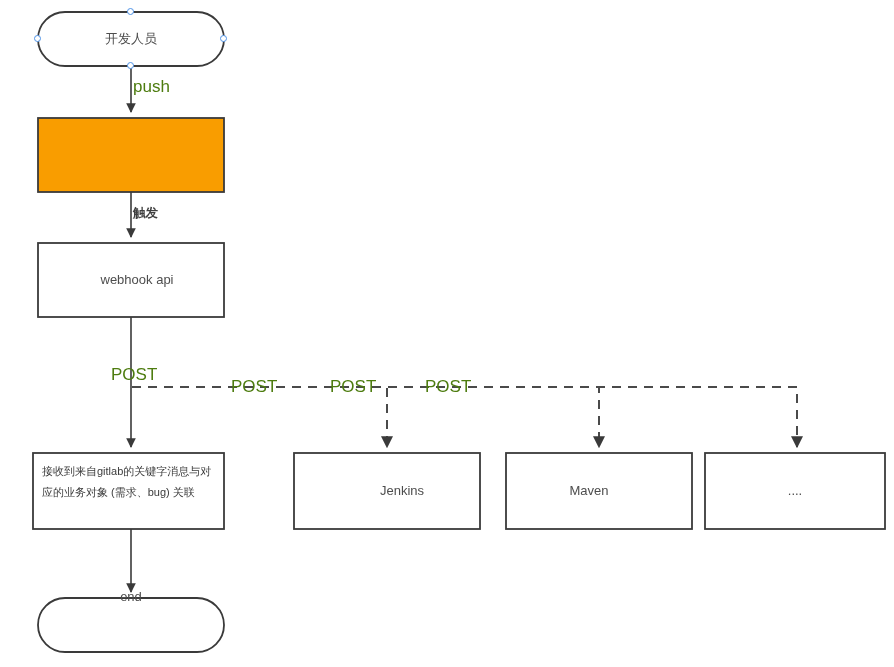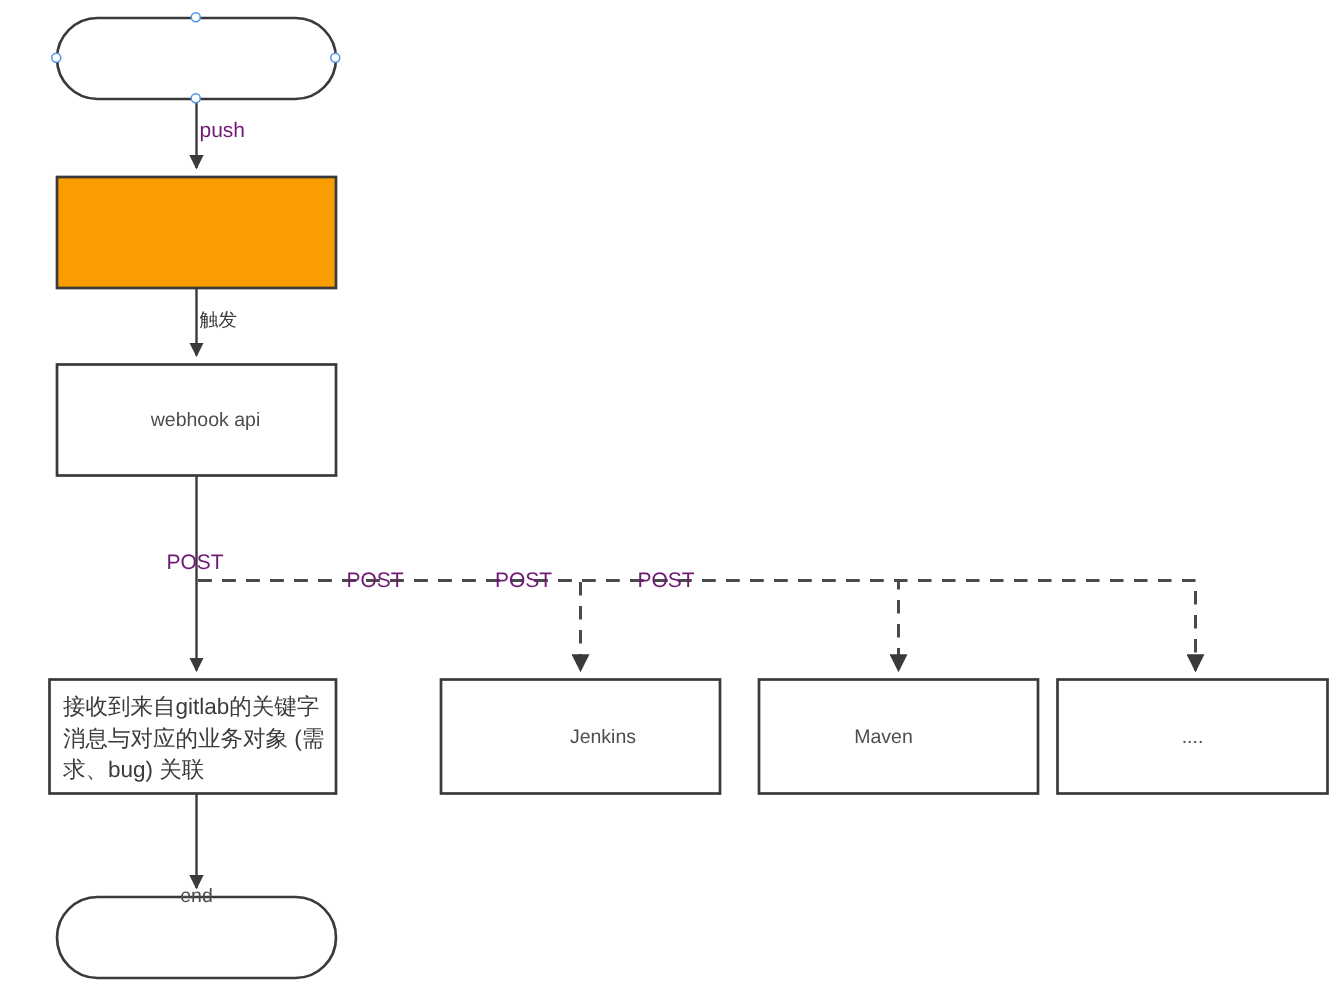--- a/index.html
+++ b/index.html
@@ -31,36 +31,37 @@
     line-height: 20px;
     white-space: pre;
     pointer-events: none;
   }
   .node-label.centered {
     text-align: center;
   }
   .node-label.multiline {
     text-align: left;
     white-space: pre-wrap;
-    font-size: 15px;
+    font-size: 11px;
     line-height: 21px;
     color: #3b3b3b;
   }
   .edge-label {
     position: absolute;
-    color: #701a75;
-    font-size: 14px;
+    color: #4d7c0f;
+    font-size: 17px;
     line-height: 15px;
     white-space: pre;
     pointer-events: none;
     background: transparent;
   }
   .edge-label.cjk {
     color: #3f3f3f;
     font-size: 12.5px;
+    font-weight: bold;
   }
   .handle {
     position: absolute;
     width: 7px;
     height: 7px;
     margin-left: -4px;
     margin-top: -4px;
     border-radius: 50%;
     background: #ffffff;
     border: 1.3px solid #4f93e8;
@@ -122,20 +123,21 @@
 
     <path d="M 131 529 L 131 592" fill="none" stroke="#3a3a3a" stroke-width="1.6" marker-end="url(#arrow-solid)"></path>
 
     <path d="M 132 387 L 387 387 L 387 447" fill="none" stroke="#4a4a4a" stroke-width="2" stroke-dasharray="9 7" marker-end="url(#arrow-dashed)"></path>
 
     <path d="M 132 387 L 599 387 L 599 447" fill="none" stroke="#4a4a4a" stroke-width="2" stroke-dasharray="9 7" marker-end="url(#arrow-dashed)"></path>
 
     <path d="M 132 387 L 797 387 L 797 447" fill="none" stroke="#4a4a4a" stroke-width="2" stroke-dasharray="9 7" marker-end="url(#arrow-dashed)"></path>
   </svg>
 
+  <div class="node-label centered" style="left:38px; top:29px; width:186px;">开发人员</div>
 
 
   <div class="node-label centered" style="left:38px; top:270px; width:198px;">webhook api</div>
 
   <div class="node-label multiline" style="left:42px; top:461px; width:176px;">接收到来自gitlab的关键字消息与对应的业务对象 (需求、bug) 关联</div>
 
   <div class="node-label centered" style="left:38px; top:587px; width:186px;">end</div>
 
   <div class="node-label centered" style="left:294px; top:481px; width:216px;">Jenkins</div>
 

